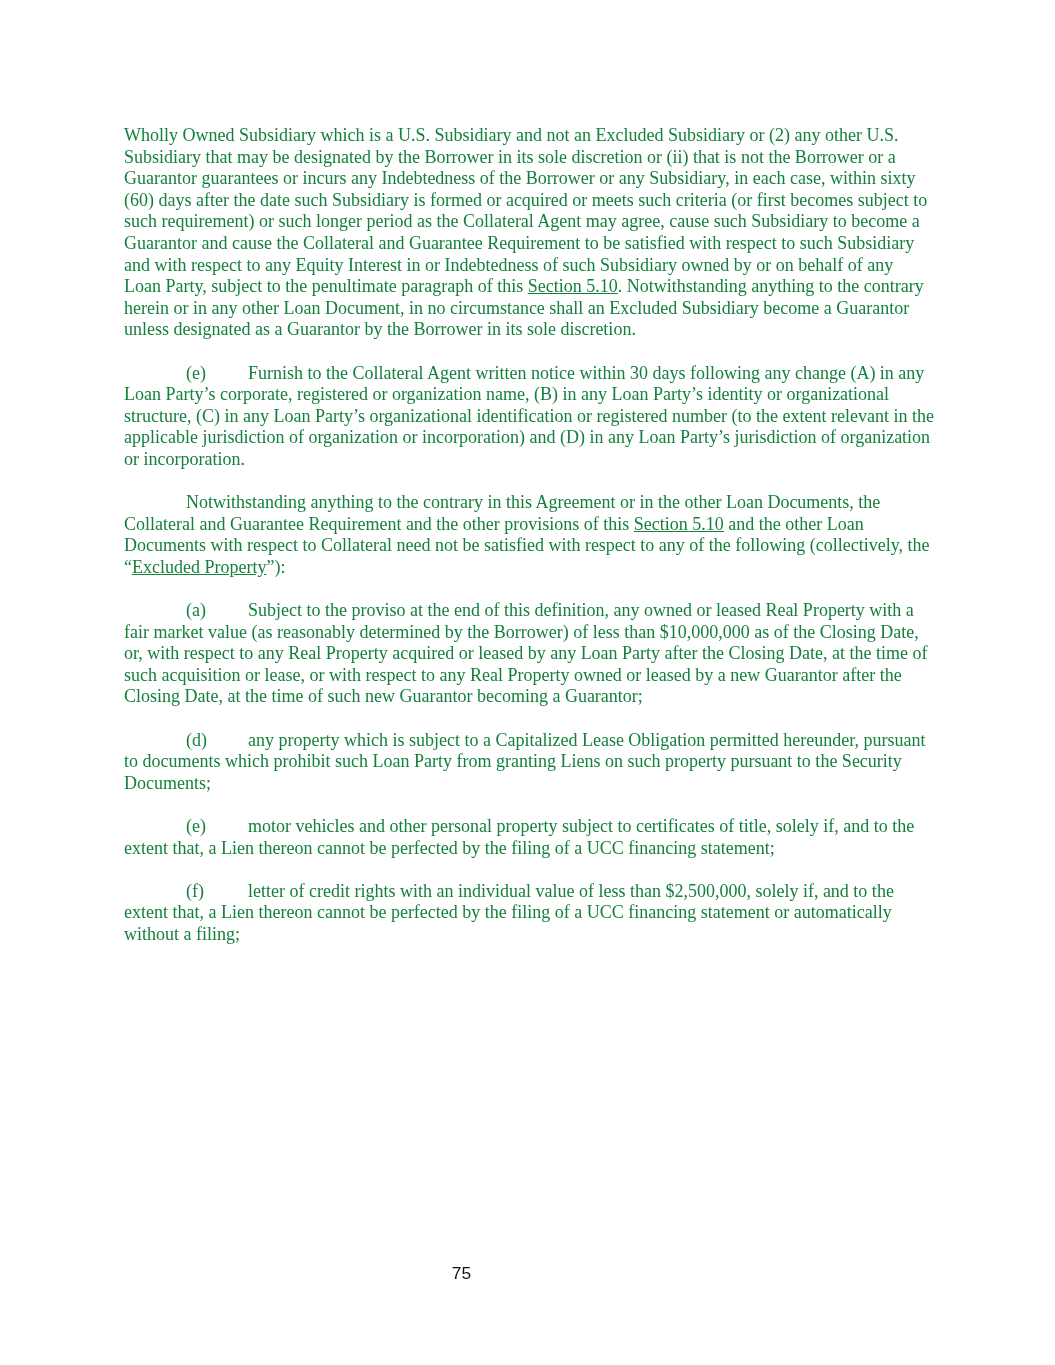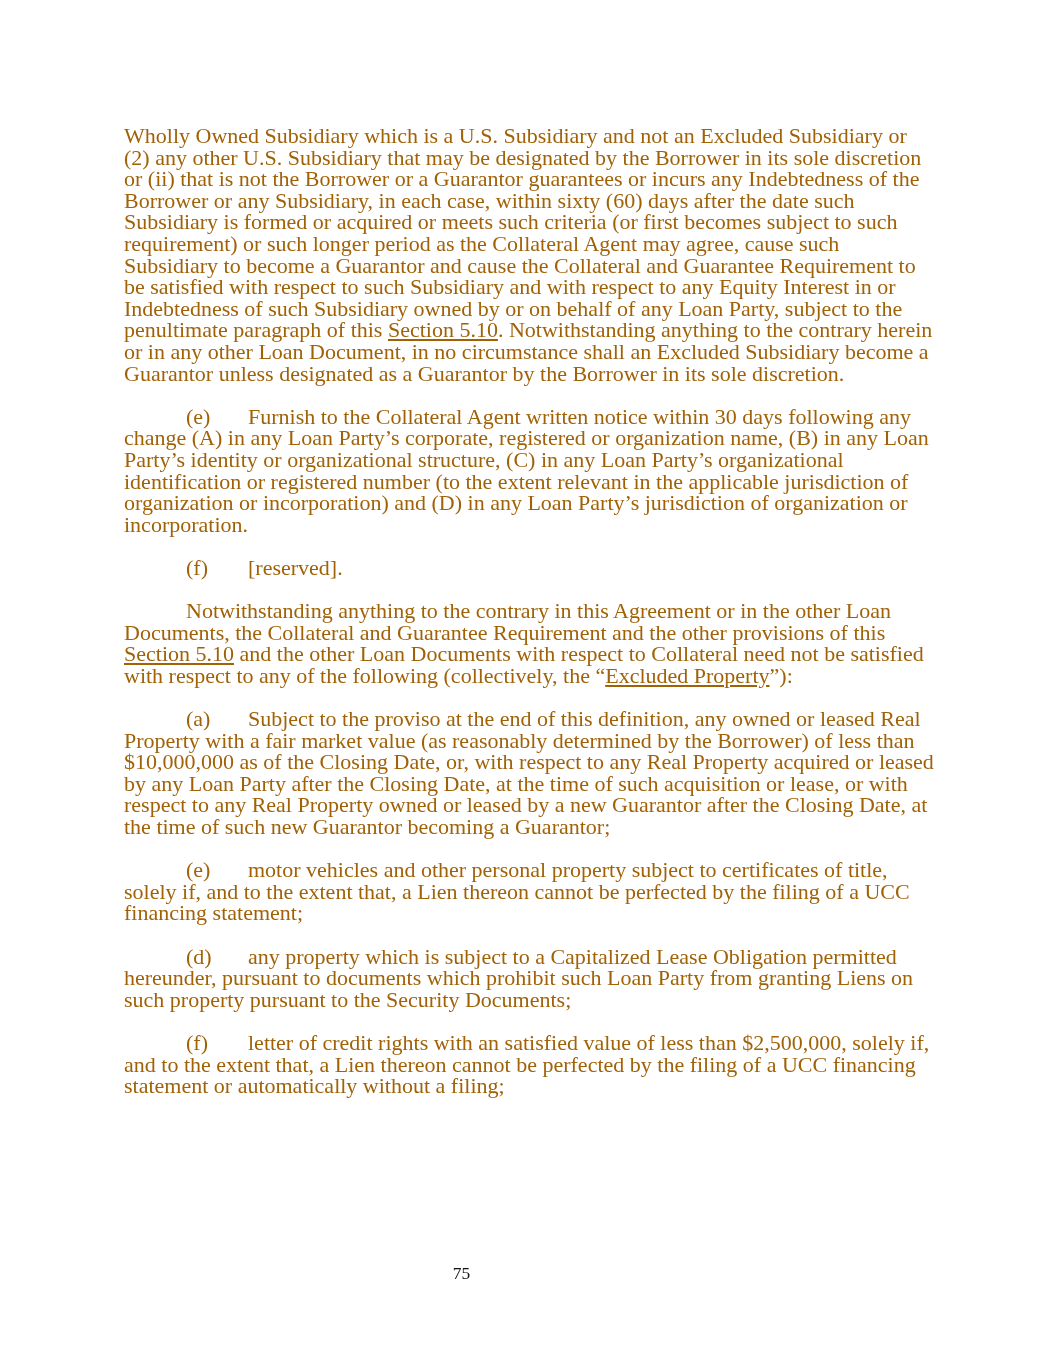--- a/index.html
+++ b/index.html
@@ -1,41 +1,40 @@
 <!DOCTYPE html>
 <html><head>
 <meta charset="utf-8">
 <style>
   html, body { margin: 0; padding: 0; background: #ffffff; }
   body { width: 1055px; height: 1365px; position: relative; overflow: hidden; }
   .page {
     position: absolute; left: 124px; top: 125px; width: 810px;
-    font-family: "Liberation Serif", serif; font-size: 22px; line-height: 21.6px;
-    color: #a16207;
+    font-family: "Liberation Serif", serif; font-size: 18px; line-height: 21.6px;
+    color: #15803d;
   }
   p { margin: 0 0 21.6px 0; text-align: left; }
   .indent { text-indent: 62px; }
   .lbl { display: inline-block; width: 62px; text-indent: 0; }
   .u { text-decoration: underline; }
   .page-number {
     position: absolute; left: 0; width: 923px; top: 1263px; text-align: center;
-    font-family: Liberation Serif, serif; font-size: 17.4px; color: #111111;
+    font-family: Liberation Sans, sans-serif; font-size: 17.4px; color: #111111;
   }
 </style>
 </head>
 <body>
 
 <div class="page">
   <p><span>Wholly Owned Subsidiary which is a U.S. Subsidiary and not an Excluded Subsidiary or (2) any other U.S. Subsidiary that may be designated by the Borrower in its sole discretion or (ii) that is not the Borrower or a Guarantor guarantees or incurs any Indebtedness of the Borrower or any Subsidiary, in each case, within sixty (60) days after the date such Subsidiary is formed or acquired or meets such criteria (or first becomes subject to such requirement) or such longer period as the Collateral Agent may agree, cause such Subsidiary to become a Guarantor and cause the Collateral and Guarantee Requirement to be satisfied with respect to such Subsidiary and with respect to any Equity Interest in or Indebtedness of such Subsidiary owned by or on behalf of any Loan Party, subject to the penultimate paragraph of this </span><span class="u">Section 5.10</span><span>.  Notwithstanding anything to the contrary herein or in any other Loan Document, in no circumstance shall an Excluded Subsidiary become a Guarantor unless designated as a Guarantor by the Borrower in its sole discretion.</span></p>
 
   <p class="indent"><span class="lbl">(e)</span><span>Furnish to the Collateral Agent written notice within 30 days following any change (A) in any Loan Party’s corporate, registered or organization name, (B) in any Loan Party’s identity or organizational structure, (C) in any Loan Party’s organizational identification or registered number (to the extent relevant in the applicable jurisdiction of organization or incorporation) and (D) in any Loan Party’s jurisdiction of organization or incorporation.</span></p>
 
-  <p class="indent"><span class="lbl">(f)</span><span>[reserved].</span></p>
 
   <p class="indent"><span>Notwithstanding anything to the contrary in this Agreement or in the other Loan Documents, the Collateral and Guarantee Requirement and the other provisions of this </span><span class="u">Section 5.10</span><span> and the other Loan Documents with respect to Collateral need not be satisfied with respect to any of the following (collectively, the “</span><span class="u">Excluded Property</span><span>”):</span></p>
 
   <p class="indent"><span class="lbl">(a)</span><span>Subject to the proviso at the end of this definition, any owned or leased Real Property with a fair market value (as reasonably determined by the Borrower) of less than $10,000,000 as of the Closing Date, or, with respect to any Real Property acquired or leased by any Loan Party after the Closing Date, at the time of such acquisition or lease, or with respect to any Real Property owned or leased by a new Guarantor after the Closing Date, at the time of such new Guarantor becoming a Guarantor;</span></p>
+  <p class="indent"><span class="lbl">(d)</span><span>any property which is subject to a Capitalized Lease Obligation permitted hereunder, pursuant to documents which prohibit such Loan Party from granting Liens on such property pursuant to the Security Documents;</span></p>
   <p class="indent"><span class="lbl">(e)</span><span>motor vehicles and other personal property subject to certificates of title, solely if, and to the extent that, a Lien thereon cannot be perfected by the filing of a UCC financing statement;</span></p>
-  <p class="indent"><span class="lbl">(d)</span><span>any property which is subject to a Capitalized Lease Obligation permitted hereunder, pursuant to documents which prohibit such Loan Party from granting Liens on such property pursuant to the Security Documents;</span></p>
-  <p class="indent"><span class="lbl">(f)</span><span>letter of credit rights with an satisfied value of less than $2,500,000, solely if, and to the extent that, a Lien thereon cannot be perfected by the filing of a UCC financing statement or automatically without a filing;</span></p>
+  <p class="indent"><span class="lbl">(f)</span><span>letter of credit rights with an individual value of less than $2,500,000, solely if, and to the extent that, a Lien thereon cannot be perfected by the filing of a UCC financing statement or automatically without a filing;</span></p>
 </div>
 
 <div class="page-number">75</div>
 
 </body></html>

